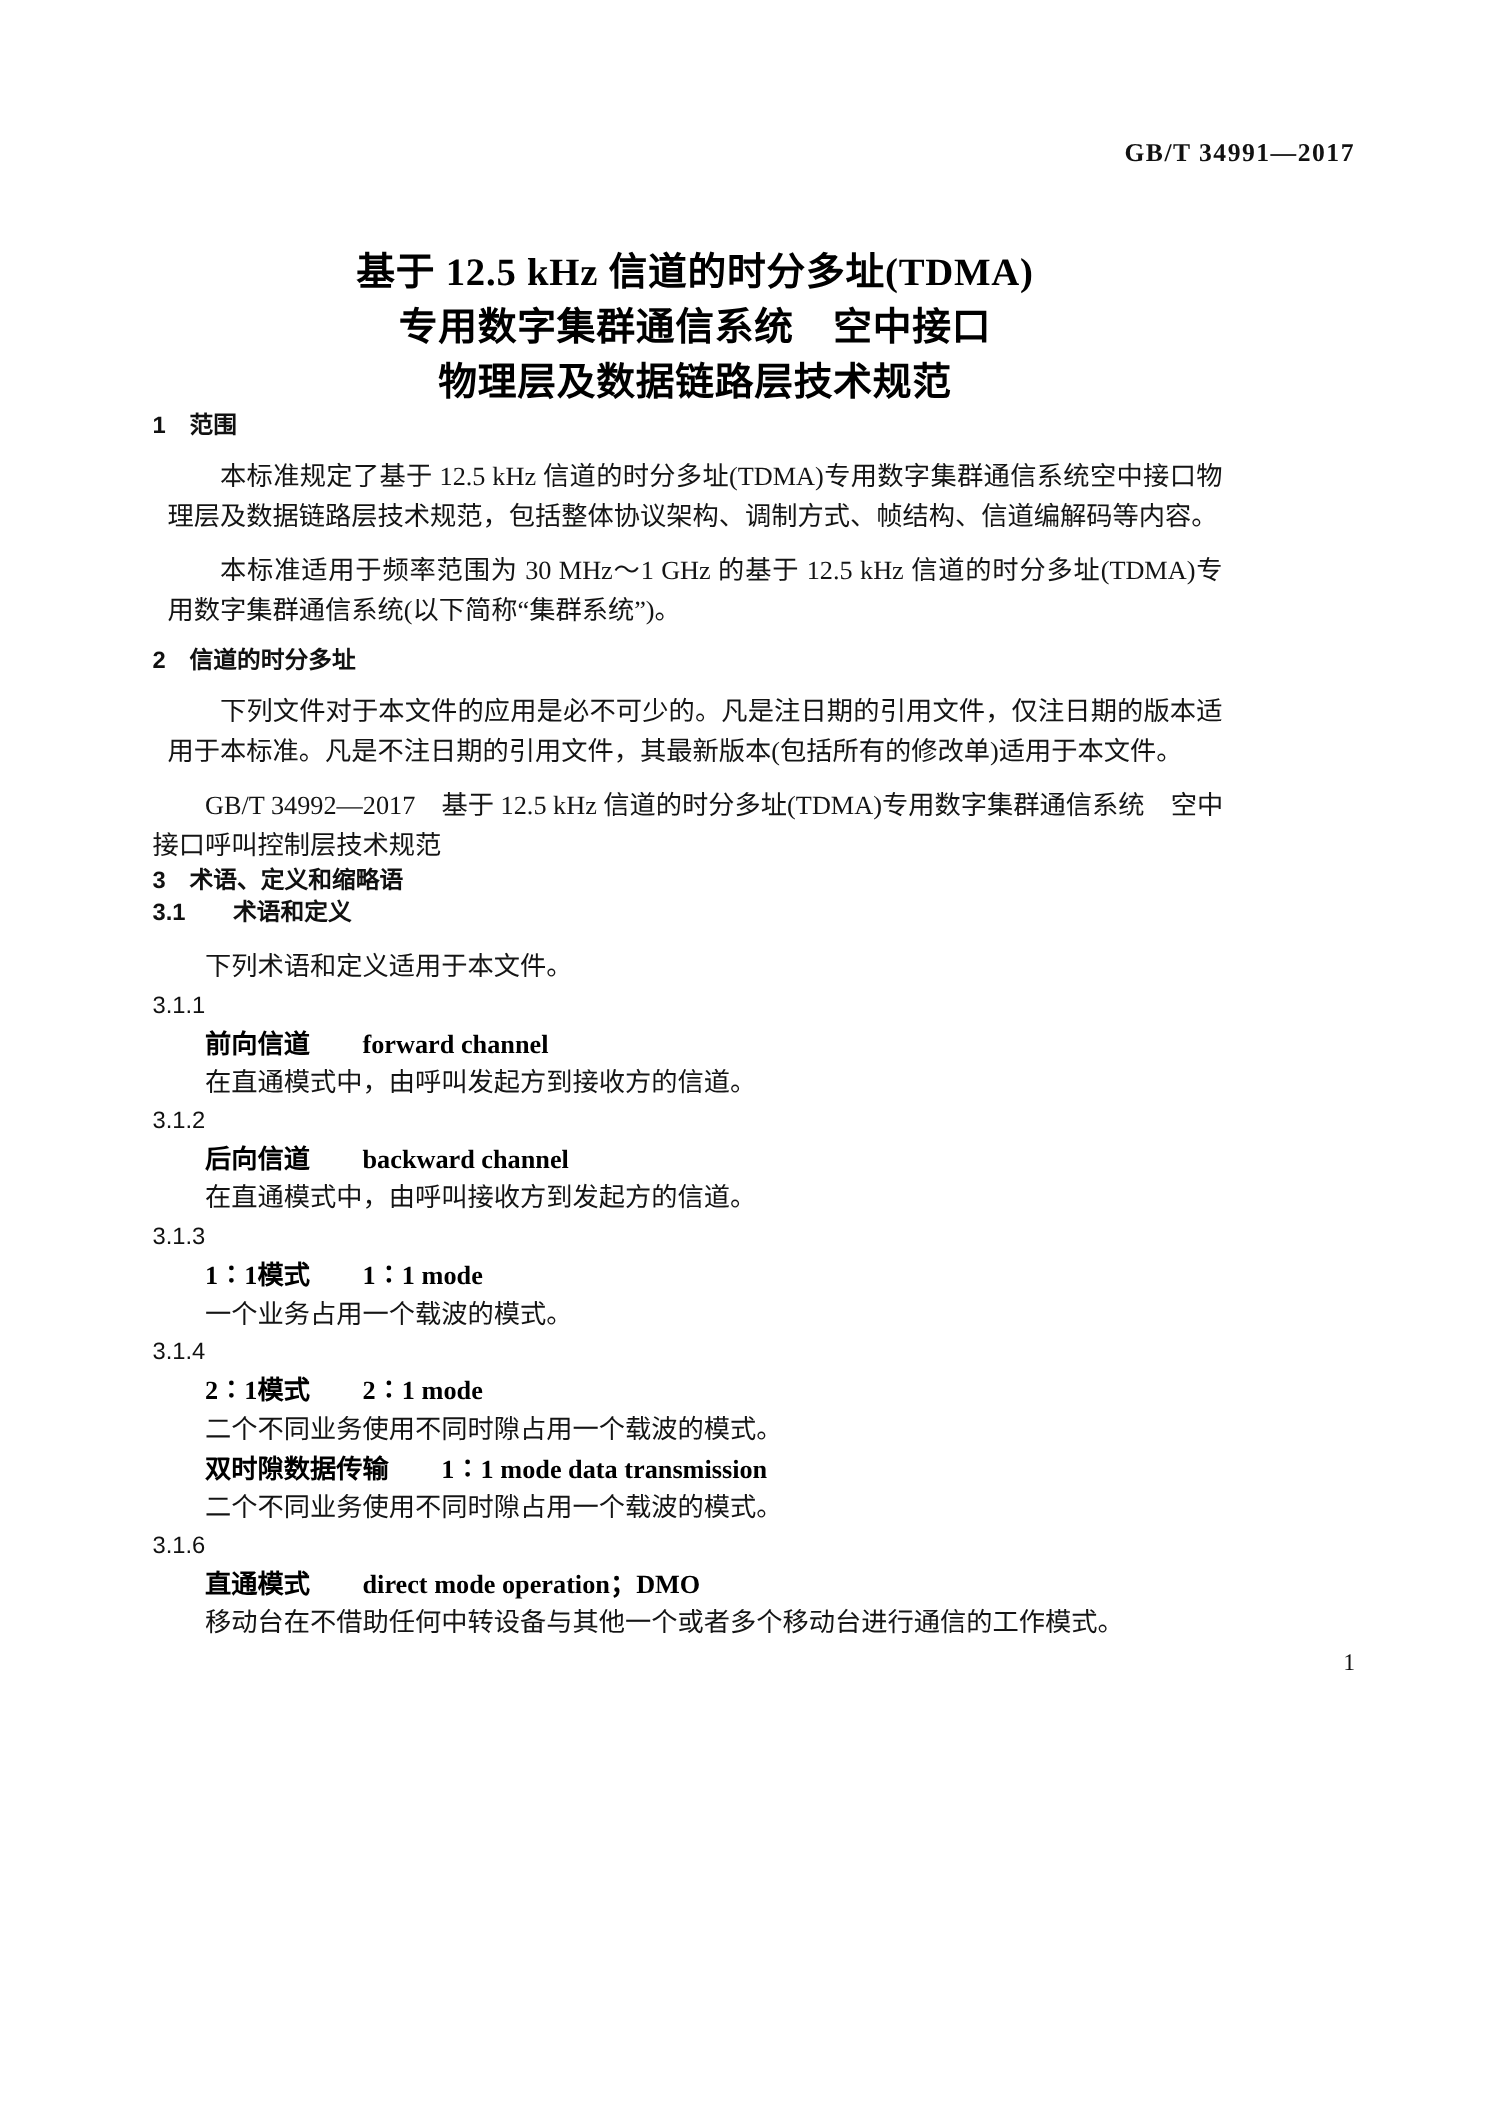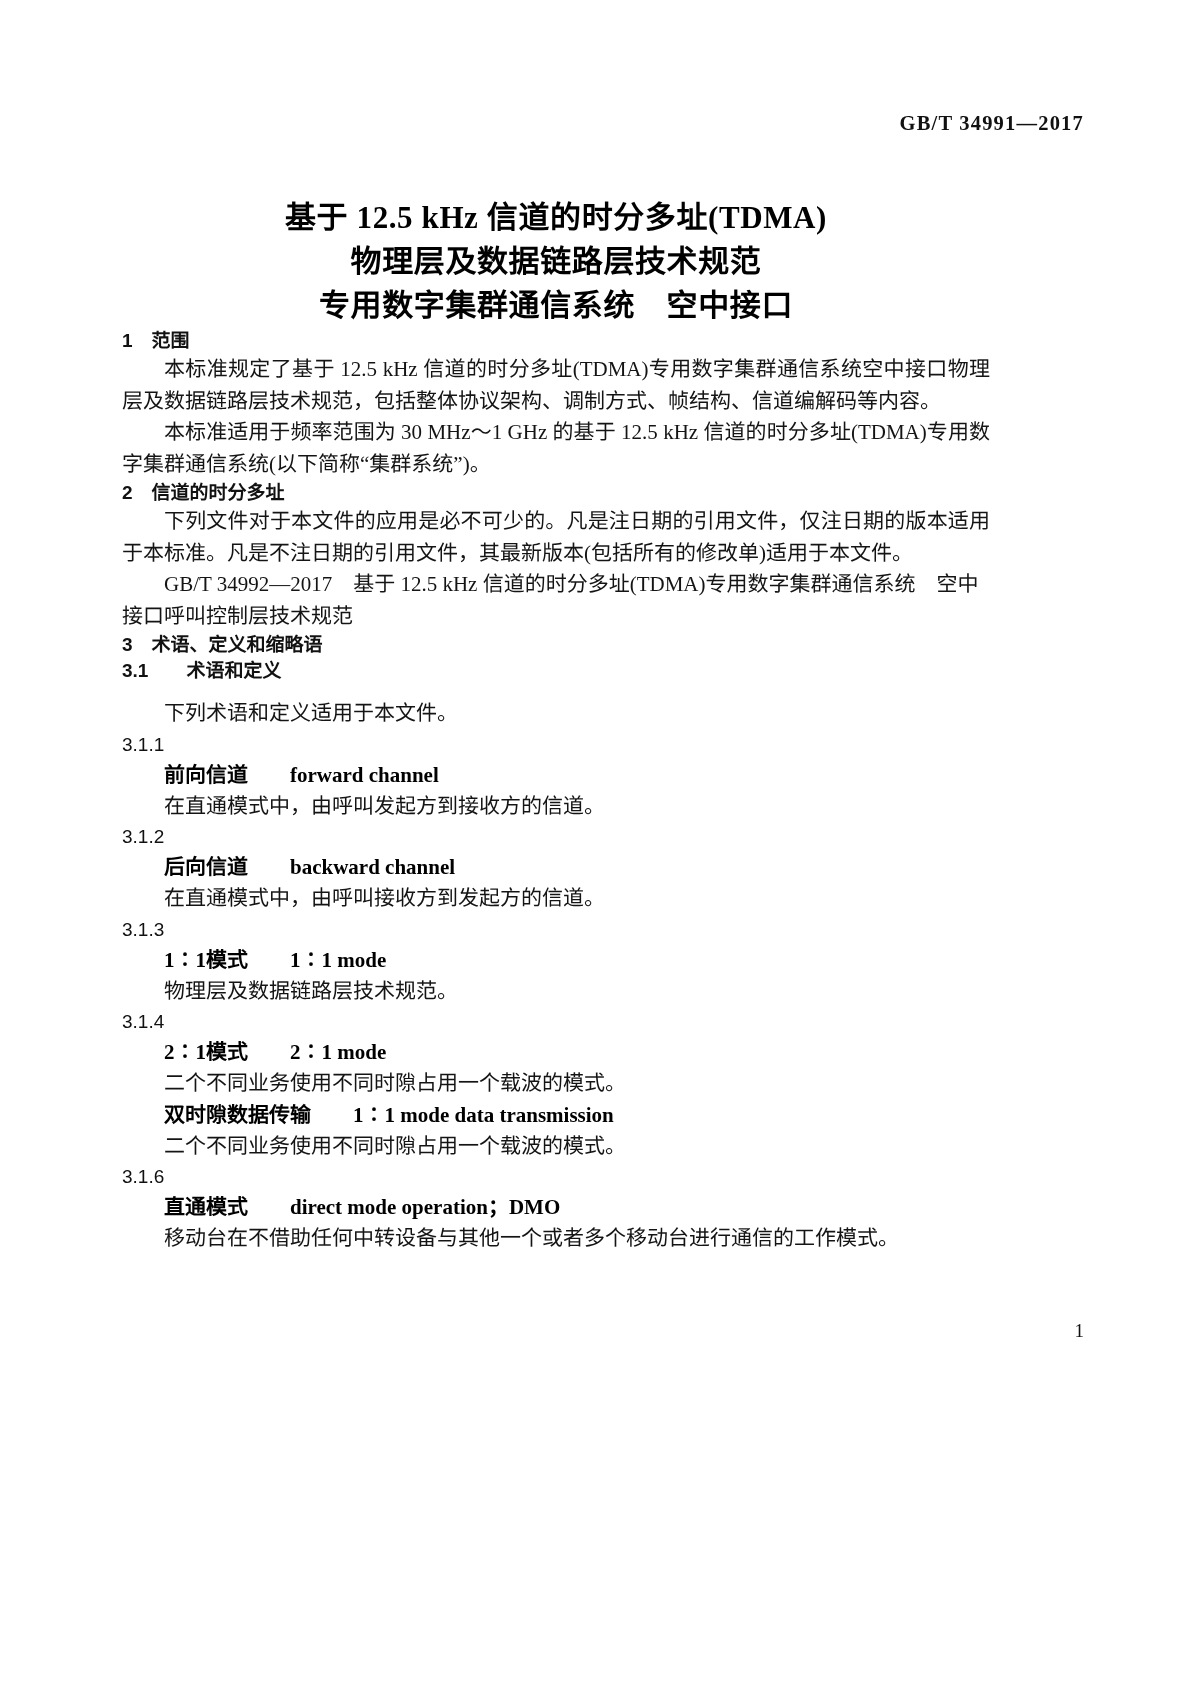--- a/index.html
+++ b/index.html
@@ -72,21 +72,21 @@
   .sec-1 { margin-top: 62px; }
   .sec-2 { margin-top: 46px; }
   .sec-3 { margin-top: 48px; }
   .sec-31 { margin-top: 32px; }
 
   
   p.body {
     font-family: "Liberation Serif", "DejaVu Serif", serif;
     font-size: 21px;
     line-height: 31.5px;
-    margin: 0;
+    margin: 12px;
     padding: 0;
     text-align: justify;
     text-justify: inter-ideograph;
     color: #141414;
   }
   .p-first { margin-top: 29px; text-indent: 2em; }
   .p-next  { text-indent: 2em; }
 
   .ref-entry {
     font-family: "Liberation Serif", "DejaVu Serif", serif;
@@ -147,22 +147,22 @@
 <body>
 
 <div class="page">
 
   <div class="running-head">GB/T 34991—2017</div>
 
   <div class="content">
 
     <div class="doc-title">
       <span class="tline">基于 12.5 kHz 信道的时分多址(TDMA)</span>
+      <span class="tline">专用数字集群通信系统　空中接口</span>
       <span class="tline">物理层及数据链路层技术规范</span>
-      <span class="tline">专用数字集群通信系统　空中接口</span>
     </div>
 
     <h2 class="sec sec-1"><span>1</span>　<span>范围</span></h2>
     <p class="body p-first">本标准规定了基于 12.5 kHz 信道的时分多址(TDMA)专用数字集群通信系统空中接口物理层及数据链路层技术规范，包括整体协议架构、调制方式、帧结构、信道编解码等内容。</p>
     <p class="body p-next">本标准适用于频率范围为 30 MHz～1 GHz 的基于 12.5 kHz 信道的时分多址(TDMA)专用数字集群通信系统(以下简称“集群系统”)。</p>
 
     <h2 class="sec sec-2"><span>2</span>　<span>信道的时分多址</span></h2>
     <p class="body p-first">下列文件对于本文件的应用是必不可少的。凡是注日期的引用文件，仅注日期的版本适用于本标准。凡是不注日期的引用文件，其最新版本(包括所有的修改单)适用于本文件。</p>
     <p class="ref-entry">GB/T 34992—2017　基于 12.5 kHz 信道的时分多址(TDMA)专用数字集群通信系统　空中接口呼叫控制层技术规范</p>
 
@@ -180,21 +180,21 @@
 
     <div>
       <p class="term-num">3.1.2</p>
       <p class="term-name"><span>后向信道</span>　　<span>backward channel</span></p>
       <p class="term-def">在直通模式中，由呼叫接收方到发起方的信道。</p>
     </div>
 
     <div>
       <p class="term-num">3.1.3</p>
       <p class="term-name"><span>1∶1模式</span>　　<span>1∶1 mode</span></p>
-      <p class="term-def">物理层及数据链路层技术规范。</p>
+      <p class="term-def">一个业务占用一个载波的模式。</p>
     </div>
 
     <div>
       <p class="term-num">3.1.4</p>
       <p class="term-name"><span>2∶1模式</span>　　<span>2∶1 mode</span></p>
       <p class="term-def">二个不同业务使用不同时隙占用一个载波的模式。</p>
     </div>
 
     <div>
       <p class="term-name"><span>双时隙数据传输</span>　　<span>1∶1 mode data transmission</span></p>

